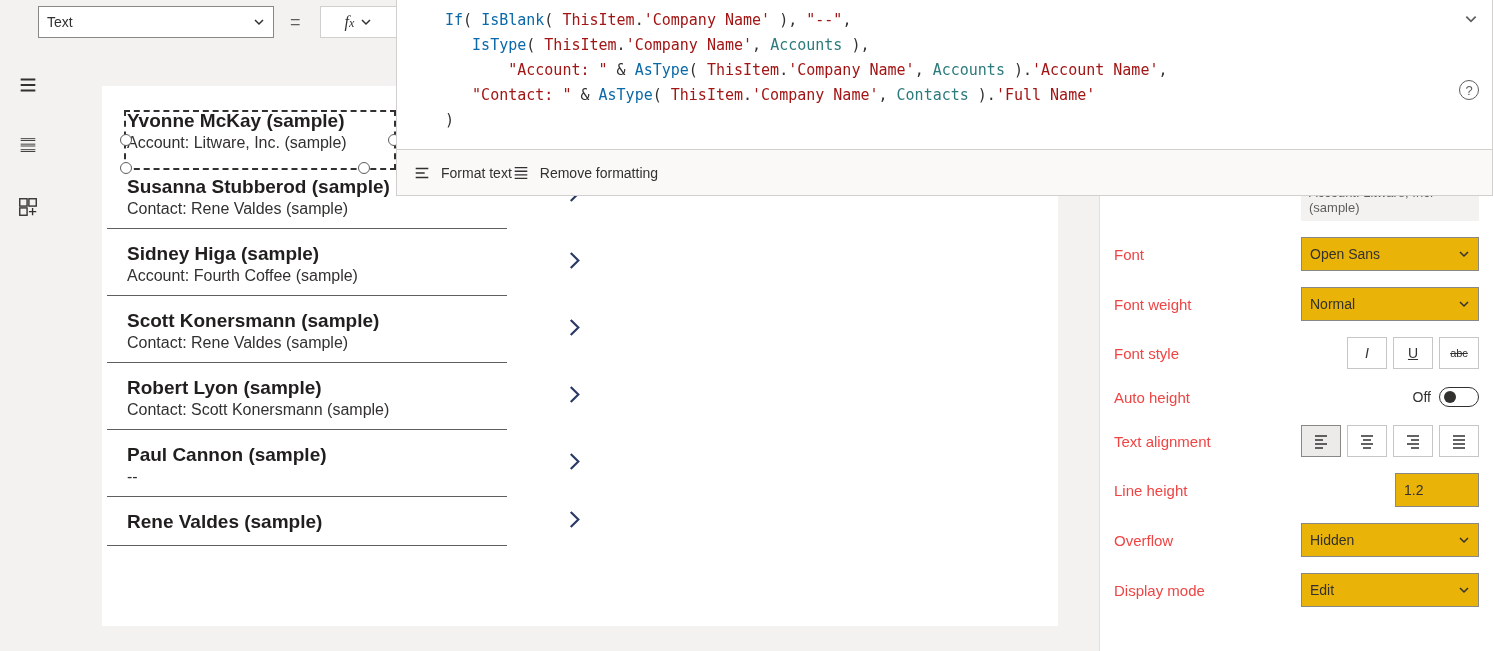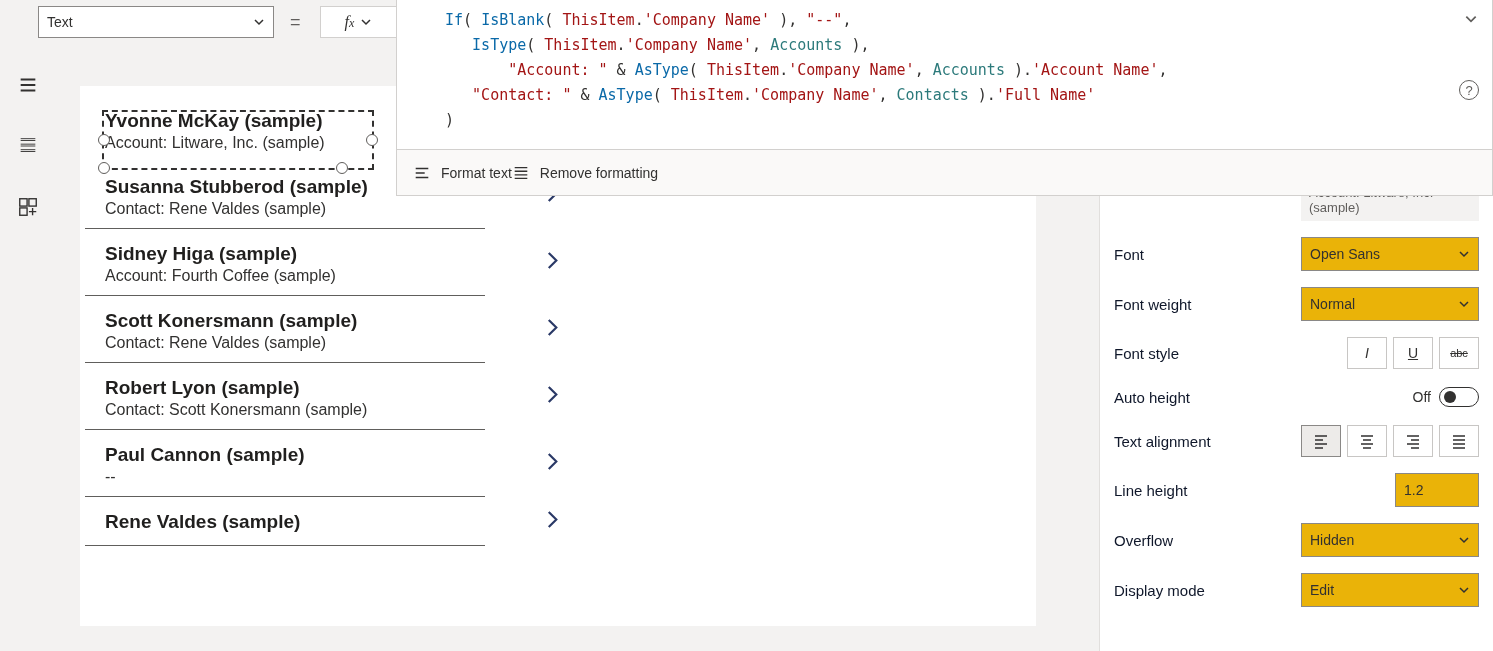--- a/index.html
+++ b/index.html
@@ -101,21 +101,21 @@
   height: 591px;
   display: flex;
   flex-direction: column;
   align-items: center;
   gap: 36px;
   padding-top: 14px;
 }
 .left-rail svg { width: 22px; height: 22px; color: #323130; }
 .canvas {
   position: absolute;
-  left: 80px;
+  left: 102px;
   top: 86px;
   width: 956px;
   height: 540px;
   background: #fff;
 }
 .gallery-item {
   position: relative;
   padding: 14px 0 10px 20px;
   border-bottom: 1px solid #605e5c;
   width: 400px;
@@ -154,21 +154,21 @@
   z-index: 5;
   overflow: hidden;
 }
 .prow {
   display: flex;
   align-items: center;
   justify-content: space-between;
   padding: 8px 14px;
   min-height: 40px;
 }
-.prow .label { font-size: 15px; color: #0f172a; }
+.prow .label { font-size: 15px; color: #ef4444; }
 .pselect, .pinput {
   height: 32px;
   border: 1px solid #8a8886;
   background: #eab308;
   font-size: 14px;
   padding: 16px 8px;
   display: flex;
   align-items: center;
 }
 .pselect { width: 178px; justify-content: space-between; }

